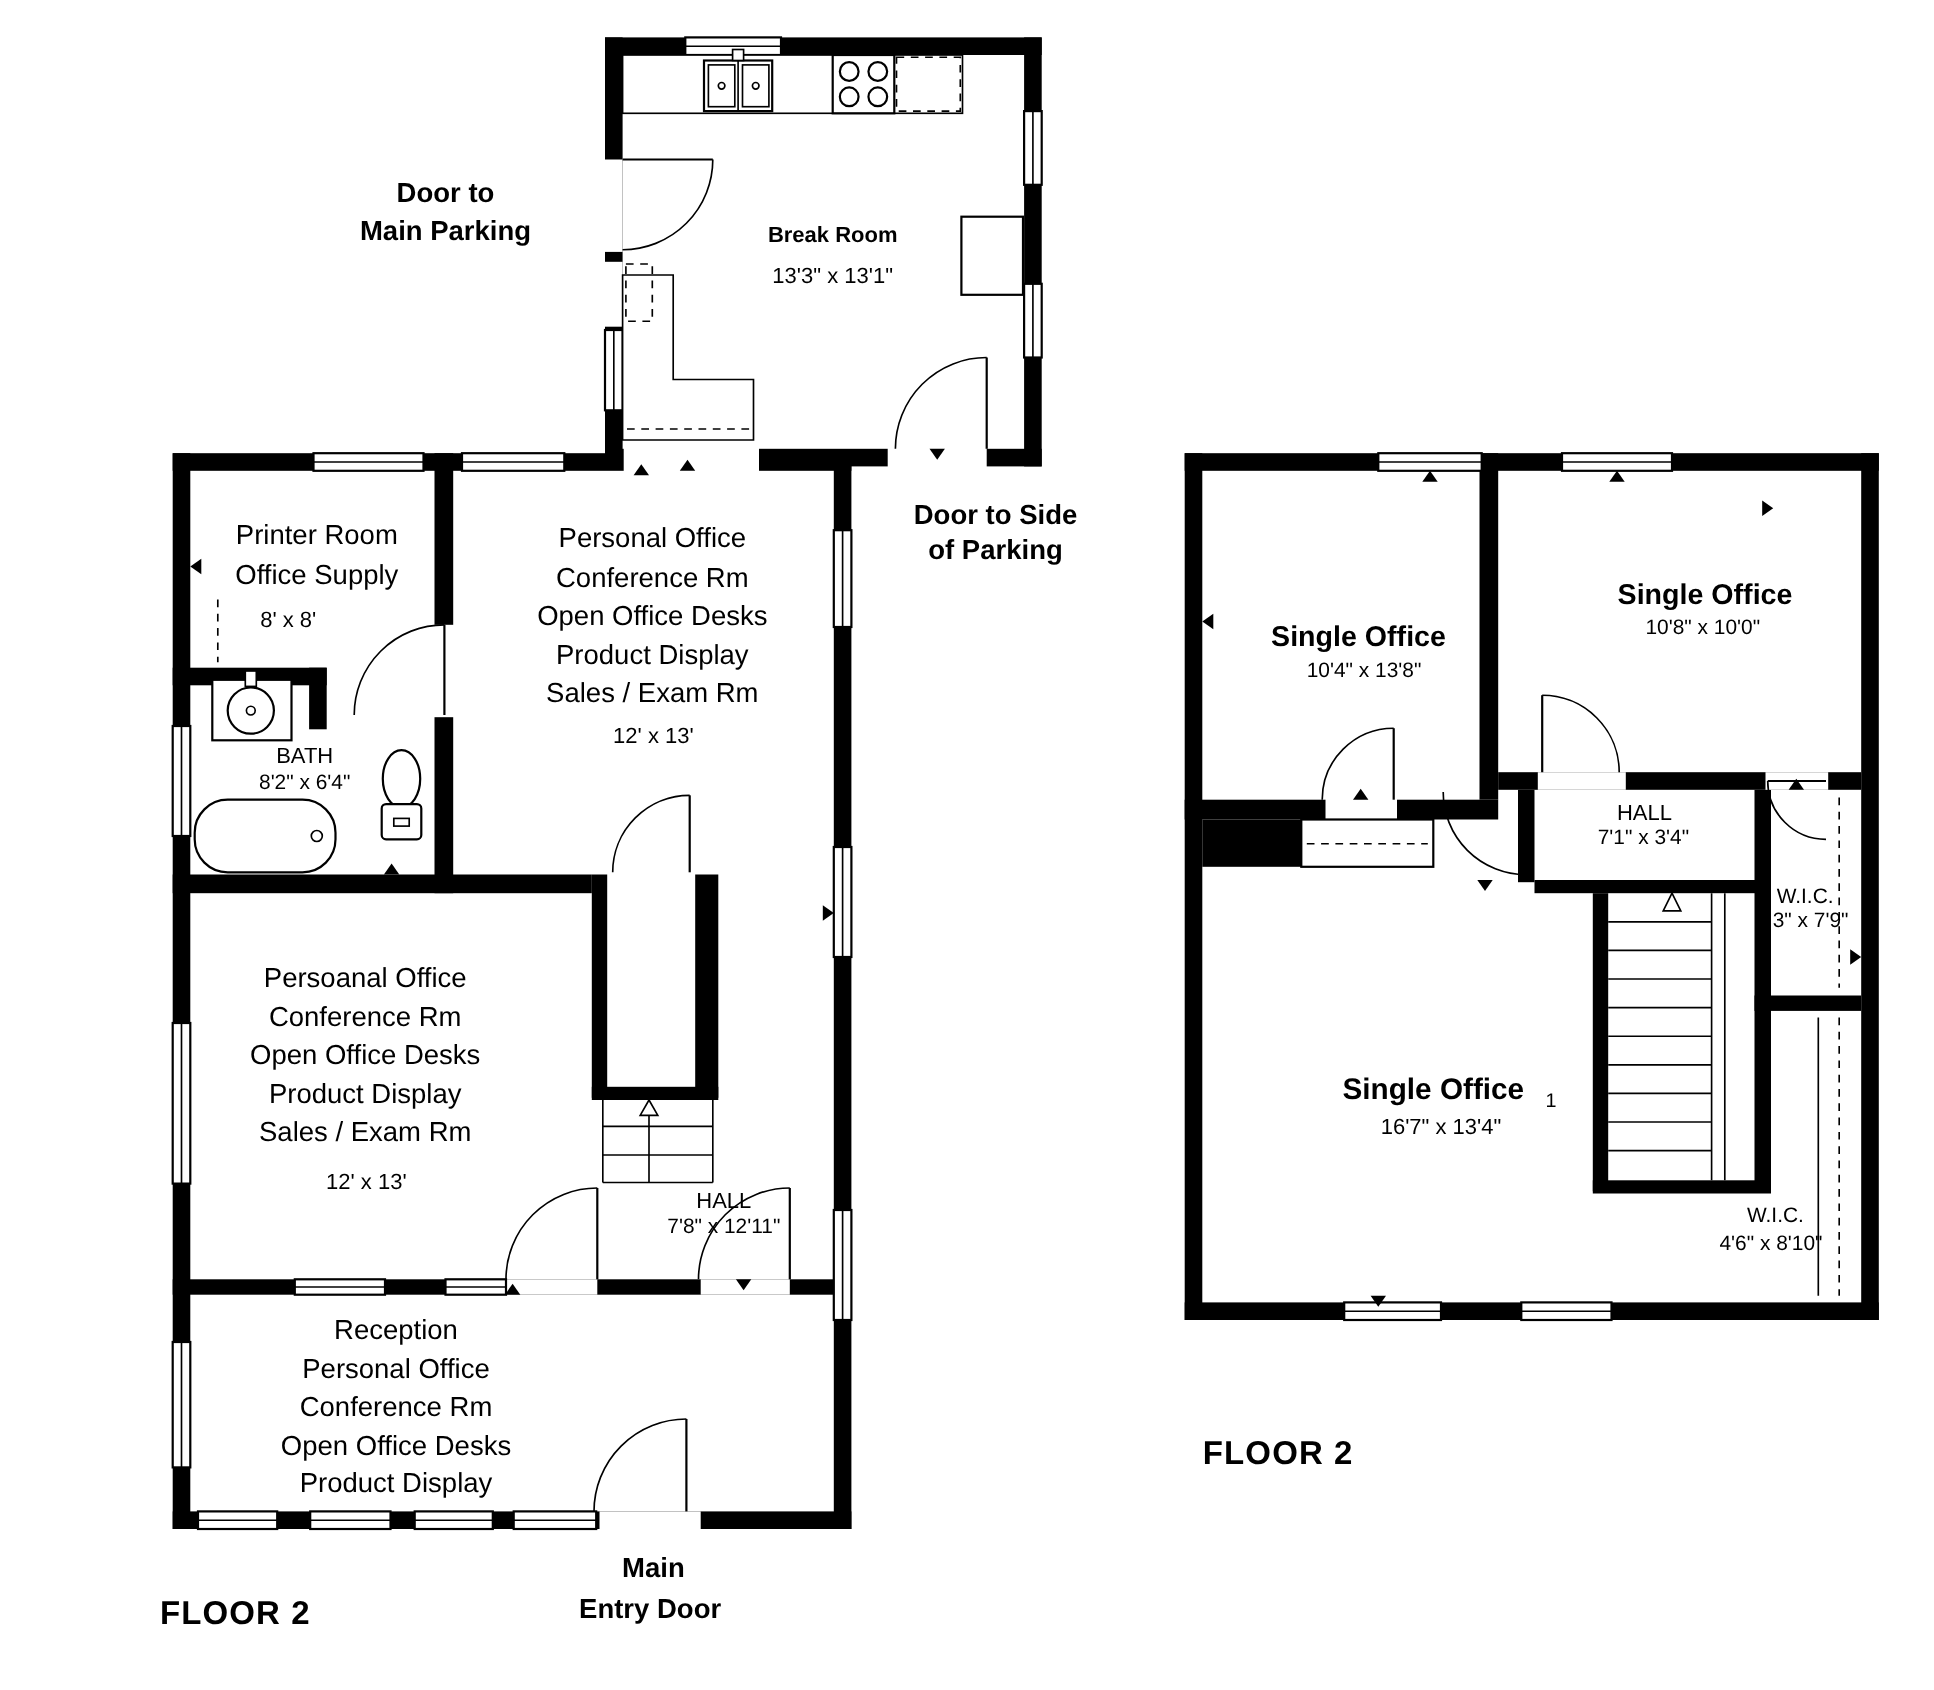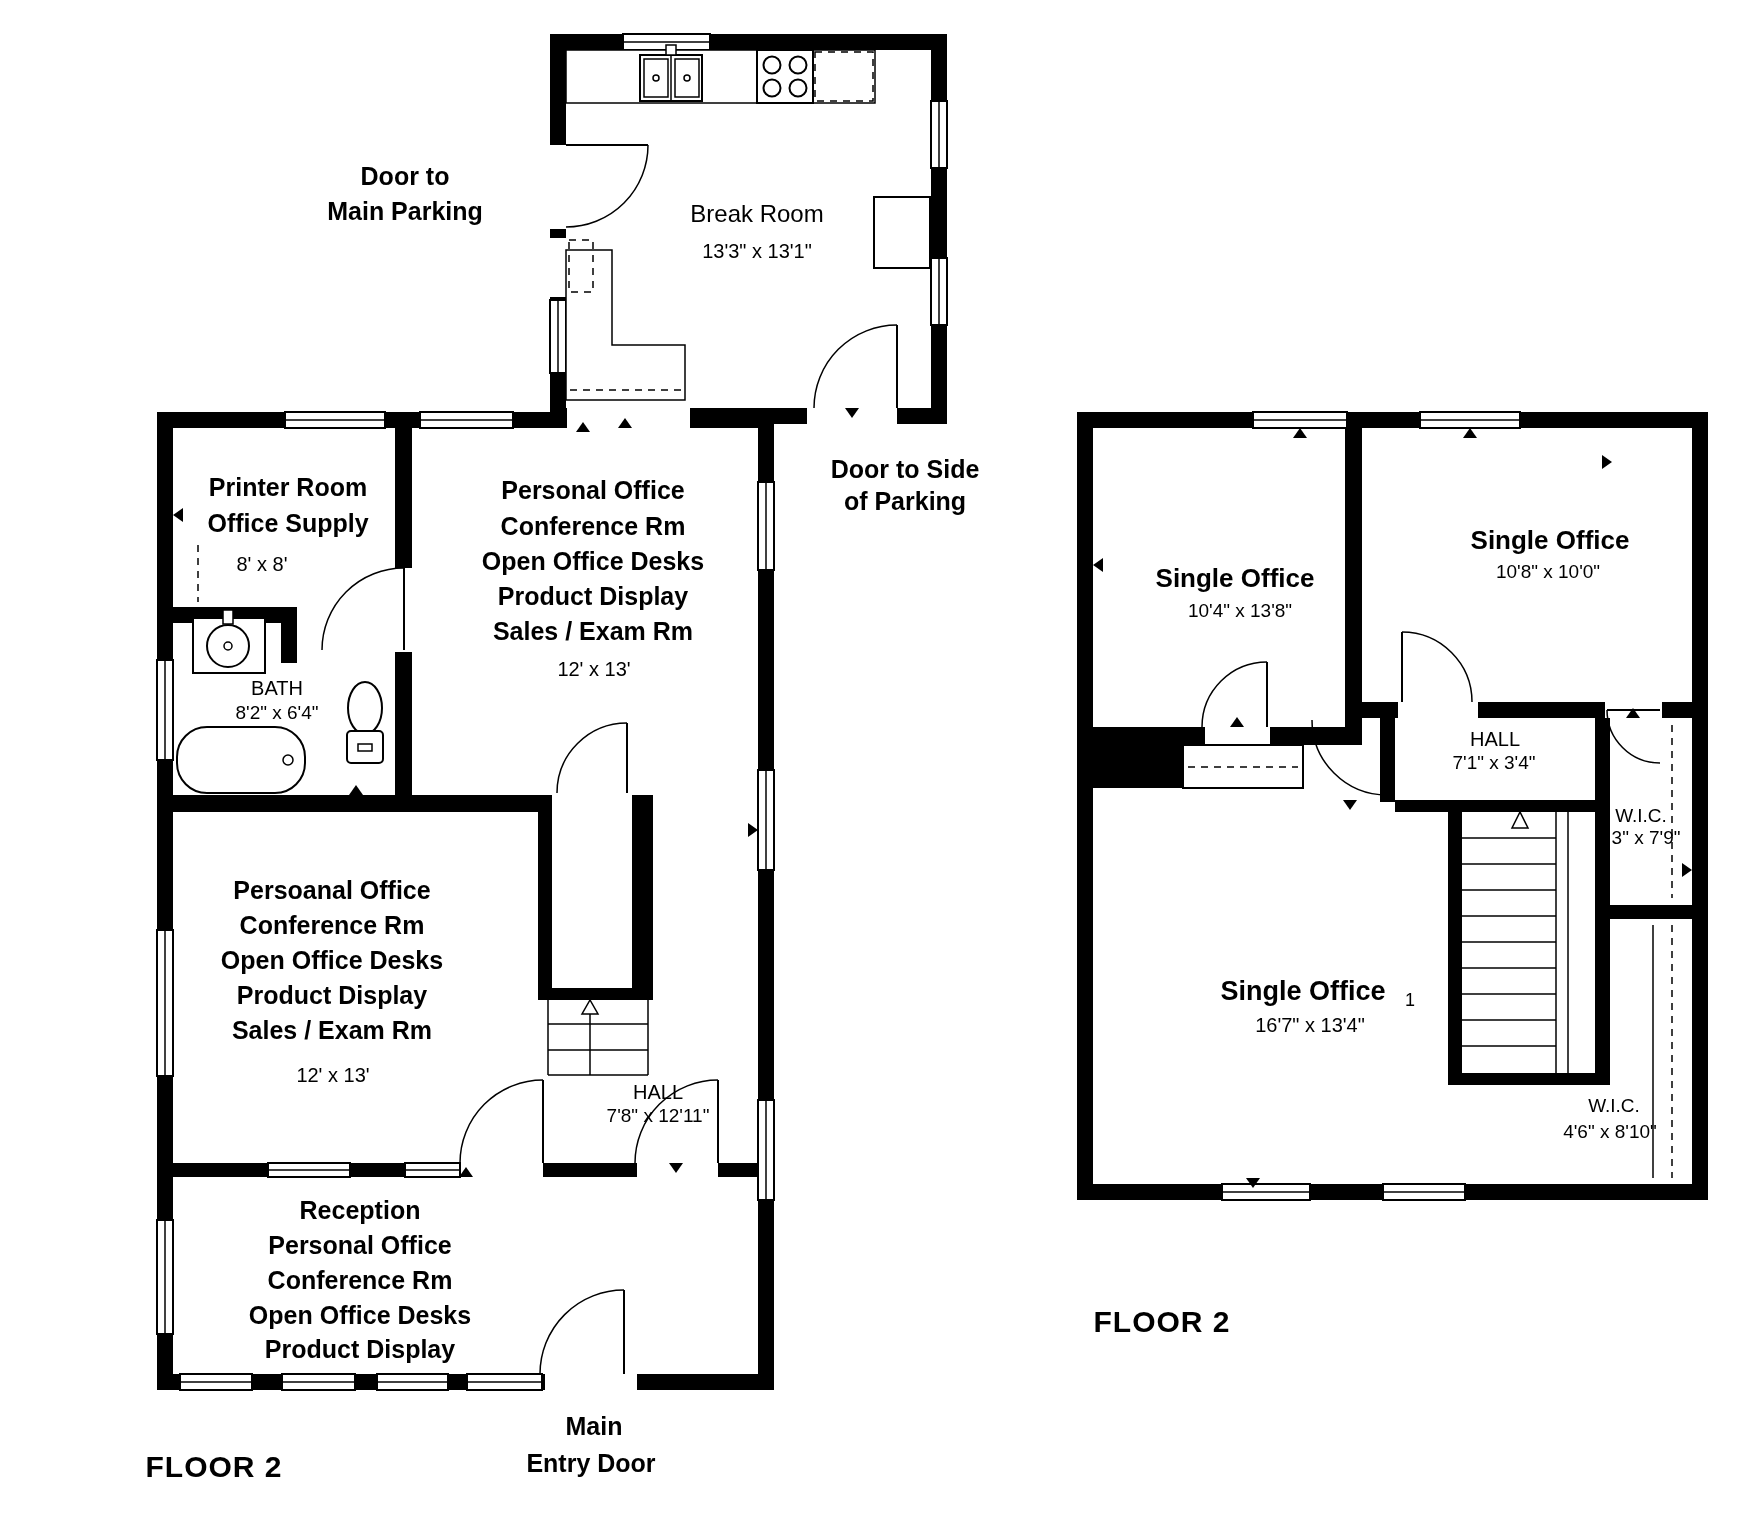--- a/index.html
+++ b/index.html
@@ -9,24 +9,24 @@
   .wall{fill:#000;stroke:none;}
   .win{fill:#fff;stroke:#000;stroke-width:2;}
   .ln{stroke:#000;stroke-width:2;fill:none;}
   .thin{stroke:#000;stroke-width:1.5;fill:none;}
   .fix{fill:#fff;stroke:#000;stroke-width:2;}
   .fx1{fill:#fff;stroke:#000;stroke-width:1.5;}
   .dash{stroke:#000;stroke-width:1.5;fill:none;stroke-dasharray:7 6;}
   .mark{fill:#000;stroke:none;}
   .open{fill:#fff;stroke:none;}
   .t{position:absolute;transform:translate(-50%,-50%);white-space:nowrap;text-align:center;line-height:1;}
-  .rb{font-weight:700;font-size:25px;}       
+  .rb{font-weight:400;font-size:25px;}       
   .rb26{font-weight:700;font-size:26px;}
   .rb27{font-weight:700;font-size:27px;}
-  .rb28{font-weight:400;font-size:24px;}
+  .rb28{font-weight:700;font-size:20px;}
   .dim{font-weight:400;font-size:20px;}
   .dim19{font-weight:400;font-size:19px;}
   .sm{font-weight:400;font-size:20px;}
   .sm19{font-weight:400;font-size:19px;}
   .note{font-weight:700;font-size:25px;}
   .fl{font-weight:700;font-size:30px;letter-spacing:1px;}
   .suf{font-weight:400;font-size:18px;}
 </style>
 </head>
 <body>

